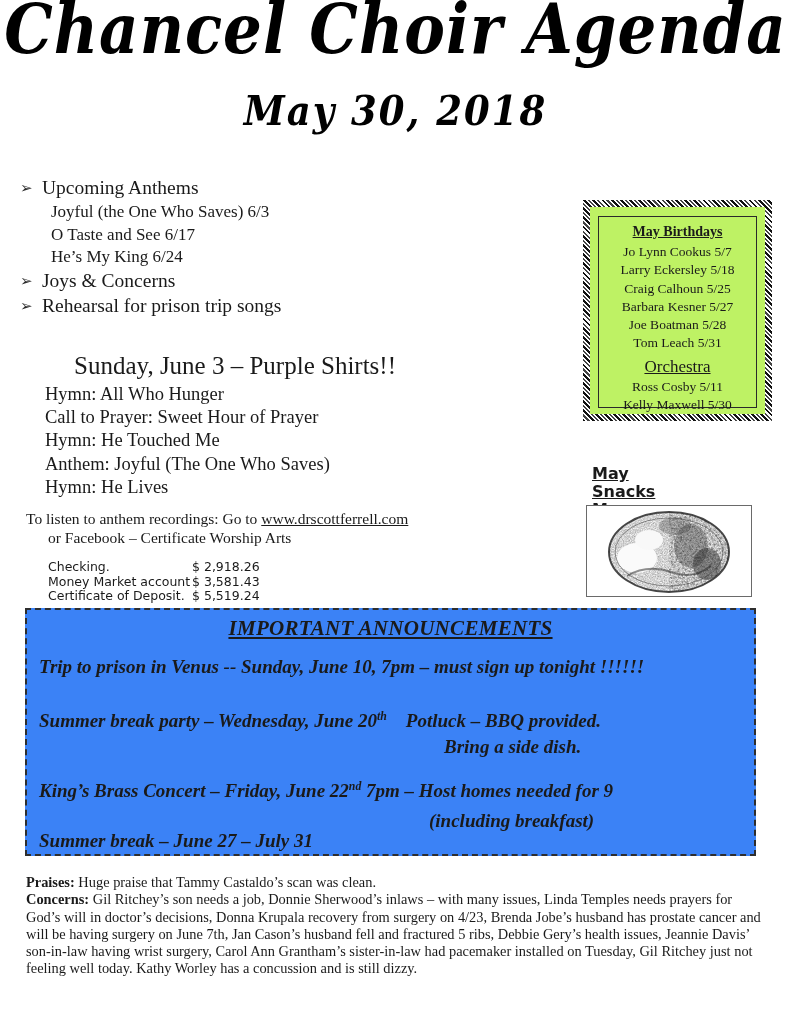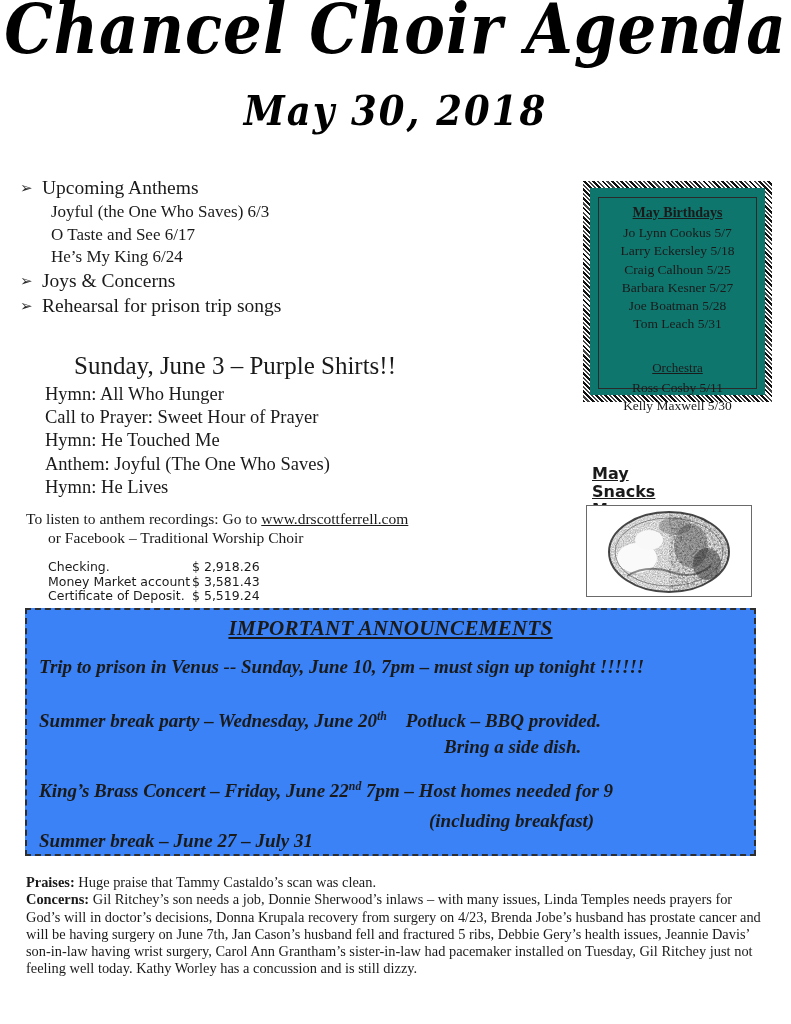--- a/index.html
+++ b/index.html
@@ -129,26 +129,26 @@
     line-height: 14.6px;
   }
   .finance-row { display: flex; }
   .finance-label { width: 144px; }
   .finance-amount { width: 90px; }
 
   
   .birthday-box {
     position: absolute;
     left: 583px;
-    top: 181px;
+    top: 200px;
     width: 189px;
     height: 221px;
     box-sizing: border-box;
     padding: 9px 8px 6px;
-    background: #0f766e;
+    background: #bef264;
     border: 7px solid #3a3a3a;
     border-image: repeating-linear-gradient(
         45deg,
         #111 0px, #111 2px,
         #ffffff 2px, #ffffff 3.5px,
         #444 3.5px, #444 5px,
         #fdfdfd 5px, #fdfdfd 6.5px) 7 repeat;
   }
   .birthday-inner {
     border: 1px solid #2a2a2a;
@@ -162,23 +162,23 @@
   .bd-title {
     text-decoration: underline;
     font-weight: 700;
     font-size: 14px;
     display: block;
     margin-bottom: 2px;
   }
   .bd-sub {
     text-decoration: underline;
     display: block;
-    margin-top: 26px;
+    margin-top: 6px;
     margin-bottom: 1px;
-    font-size: 13px;
+    font-size: 17px;
   }
 
   
   .snacks-title {
     position: absolute;
     left: 592px;
     top: 465px;
     font-family: "DejaVu Sans", "Liberation Sans", sans-serif;
     font-size: 16px;
     font-weight: 600;
@@ -280,21 +280,21 @@
   <div class="service-list">
     <div>Hymn:   All Who Hunger</div>
     <div>Call to Prayer:  Sweet Hour of Prayer</div>
     <div>Hymn:  He Touched Me</div>
     <div>Anthem: Joyful (The One Who Saves)</div>
     <div>Hymn:   He Lives</div>
   </div>
 
   <div class="recordings">
     <div><span>To listen to anthem recordings:  Go to </span><a class="link" href="#">www.drscottferrell.com</a></div>
-    <div class="indent">or Facebook – Traditional Worship Choir</div>
+    <div class="indent">or Facebook – Certificate Worship Arts</div>
   </div>
 
   <div class="finance">
     <div class="finance-row">
       <span class="finance-label">Checking.</span>
       <span class="finance-amount">$ 2,918.26</span>
     </div>
     <div class="finance-row">
       <span class="finance-label">Money Market account</span>
       <span class="finance-amount">$ 3,581.43</span>

